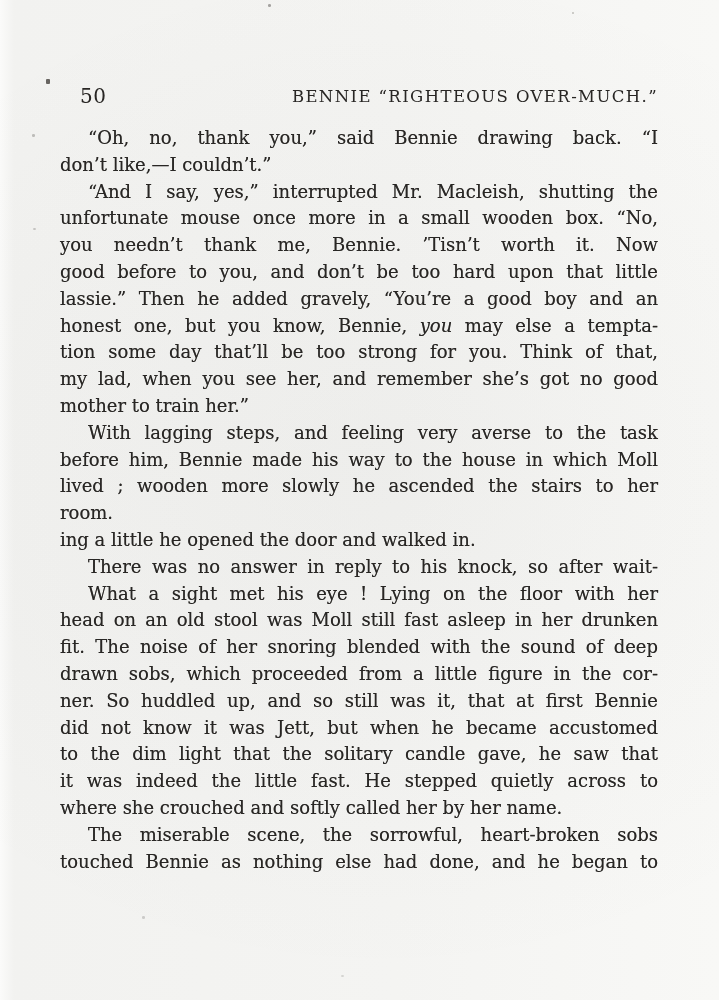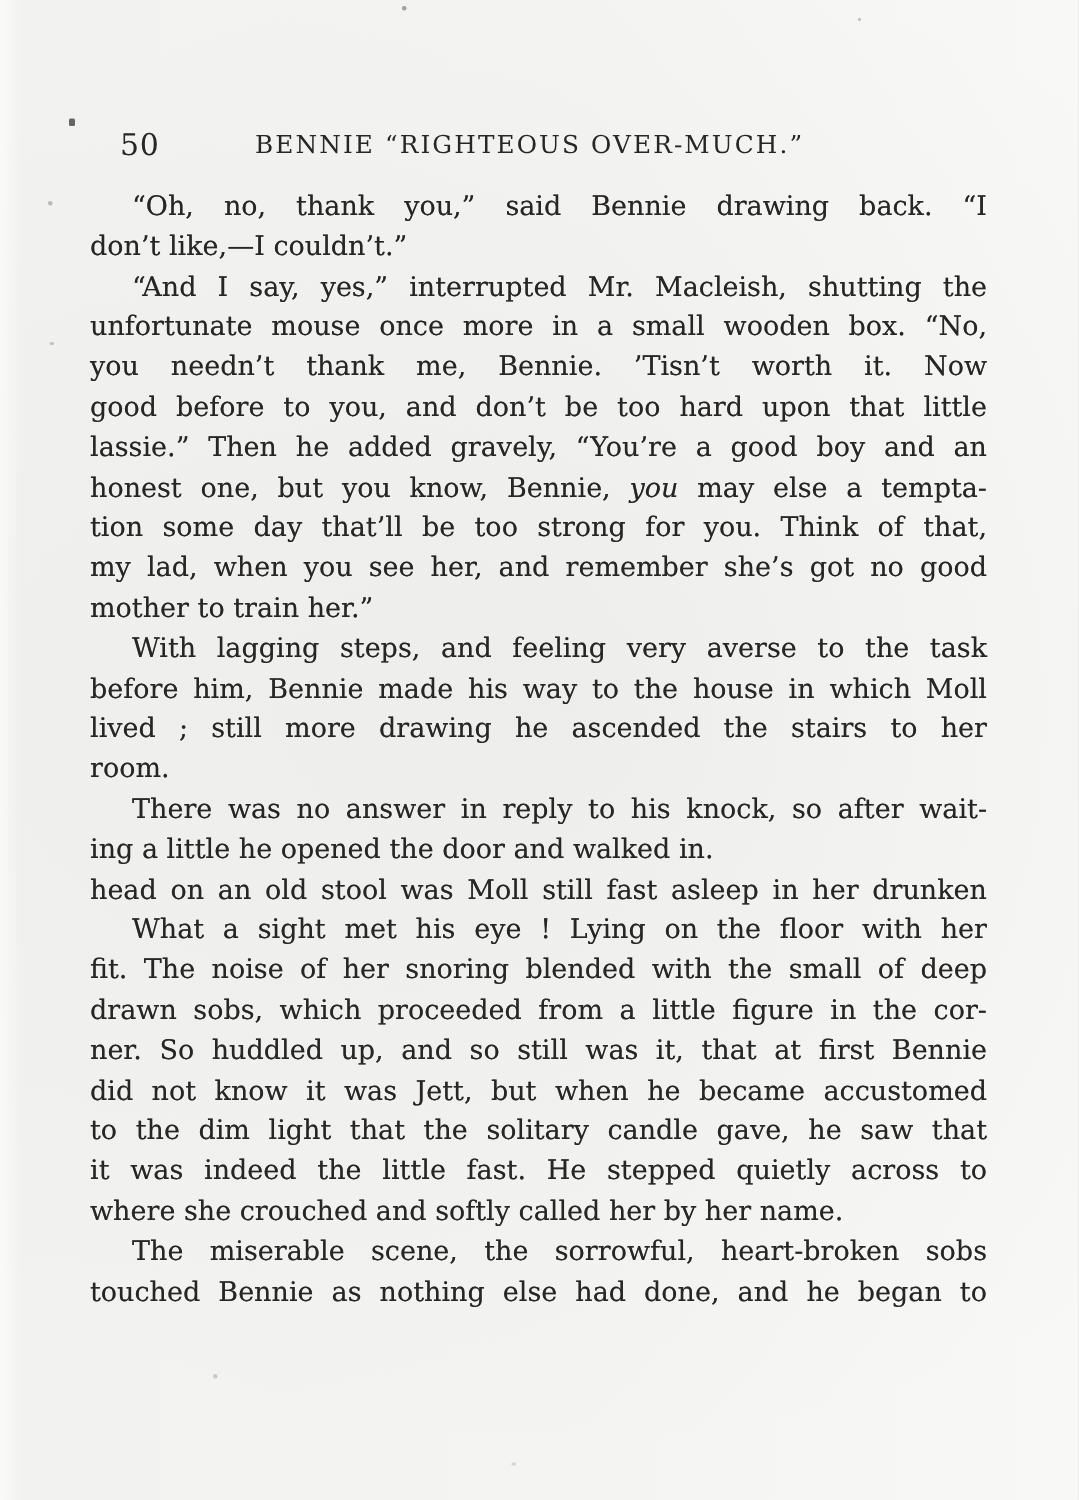--- a/index.html
+++ b/index.html
@@ -12,21 +12,21 @@
     background-image:
       radial-gradient(ellipse 860px 720px at 53% 47%, rgba(60,60,55,0.035), rgba(0,0,0,0) 72%),
       linear-gradient(90deg, #fbfbfa 0px, #f2f2f0 14px, #f4f4f2 55%, #f8f8f6 100%);
     font-family:"DejaVu Serif", serif;
     color:#282624;
   }
   .header{position:absolute;top:84px;left:60px;right:61px;height:26px;}
   .pagenum{position:absolute;left:20px;top:0;font-size:20px;letter-spacing:0.5px;text-align:right;}
   .running-title{
     position:absolute;left:110px;right:0;top:3px;
-    text-align:left;font-size:16.5px;letter-spacing:1.4px;
+    text-align:right;font-size:16.5px;letter-spacing:1.4px;
     white-space:nowrap;
   }
   .textblock{position:absolute;left:60px;top:125px;width:598px;}
   .para{margin:0;}
   .line{
     font-size:18px;
     line-height:26.8px;
     height:26.8px;
     text-align:justify;
     text-shadow:0 0 0.3px rgba(35,32,30,0.55);
@@ -77,33 +77,33 @@
       <div class="line j">lassie.” Then he added gravely, “You’re a good boy and an</div>
       <div class="line j"><span>honest one, but you know, Bennie, </span><em>you</em><span> may else a tempta-</span></div>
       <div class="line j">tion some day that’ll be too strong for you. Think of that,</div>
       <div class="line j">my lad, when you see her, and remember she’s got no good</div>
       <div class="line end">mother to train her.”</div>
     </div>
 
     <div class="para">
       <div class="line j indent">With lagging steps, and feeling very averse to the task</div>
       <div class="line j">before him, Bennie made his way to the house in which Moll</div>
-      <div class="line j">lived ; still more drawing he ascended the stairs to her</div>
+      <div class="line j">lived ; wooden more slowly he ascended the stairs to her</div>
       <div class="line end">room.</div>
     </div>
 
     <div class="para">
+      <div class="line end">ing a little he opened the door and walked in.</div>
       <div class="line j indent">There was no answer in reply to his knock, so after wait-</div>
-      <div class="line end">ing a little he opened the door and walked in.</div>
     </div>
 
     <div class="para">
+      <div class="line j indent">What a sight met his eye ! Lying on the floor with her</div>
       <div class="line j">head on an old stool was Moll still fast asleep in her drunken</div>
-      <div class="line j indent">What a sight met his eye ! Lying on the floor with her</div>
-      <div class="line j">fit. The noise of her snoring blended with the small of deep</div>
+      <div class="line j">fit. The noise of her snoring blended with the sound of deep</div>
       <div class="line j">drawn sobs, which proceeded from a little figure in the cor-</div>
       <div class="line j">ner. So huddled up, and so still was it, that at first Bennie</div>
       <div class="line j">did not know it was Jett, but when he became accustomed</div>
       <div class="line j">to the dim light that the solitary candle gave, he saw that</div>
       <div class="line j">it was indeed the little fast. He stepped quietly across to</div>
       <div class="line end">where she crouched and softly called her by her name.</div>
     </div>
 
     <div class="para">
       <div class="line j indent">The miserable scene, the sorrowful, heart-broken sobs</div>

